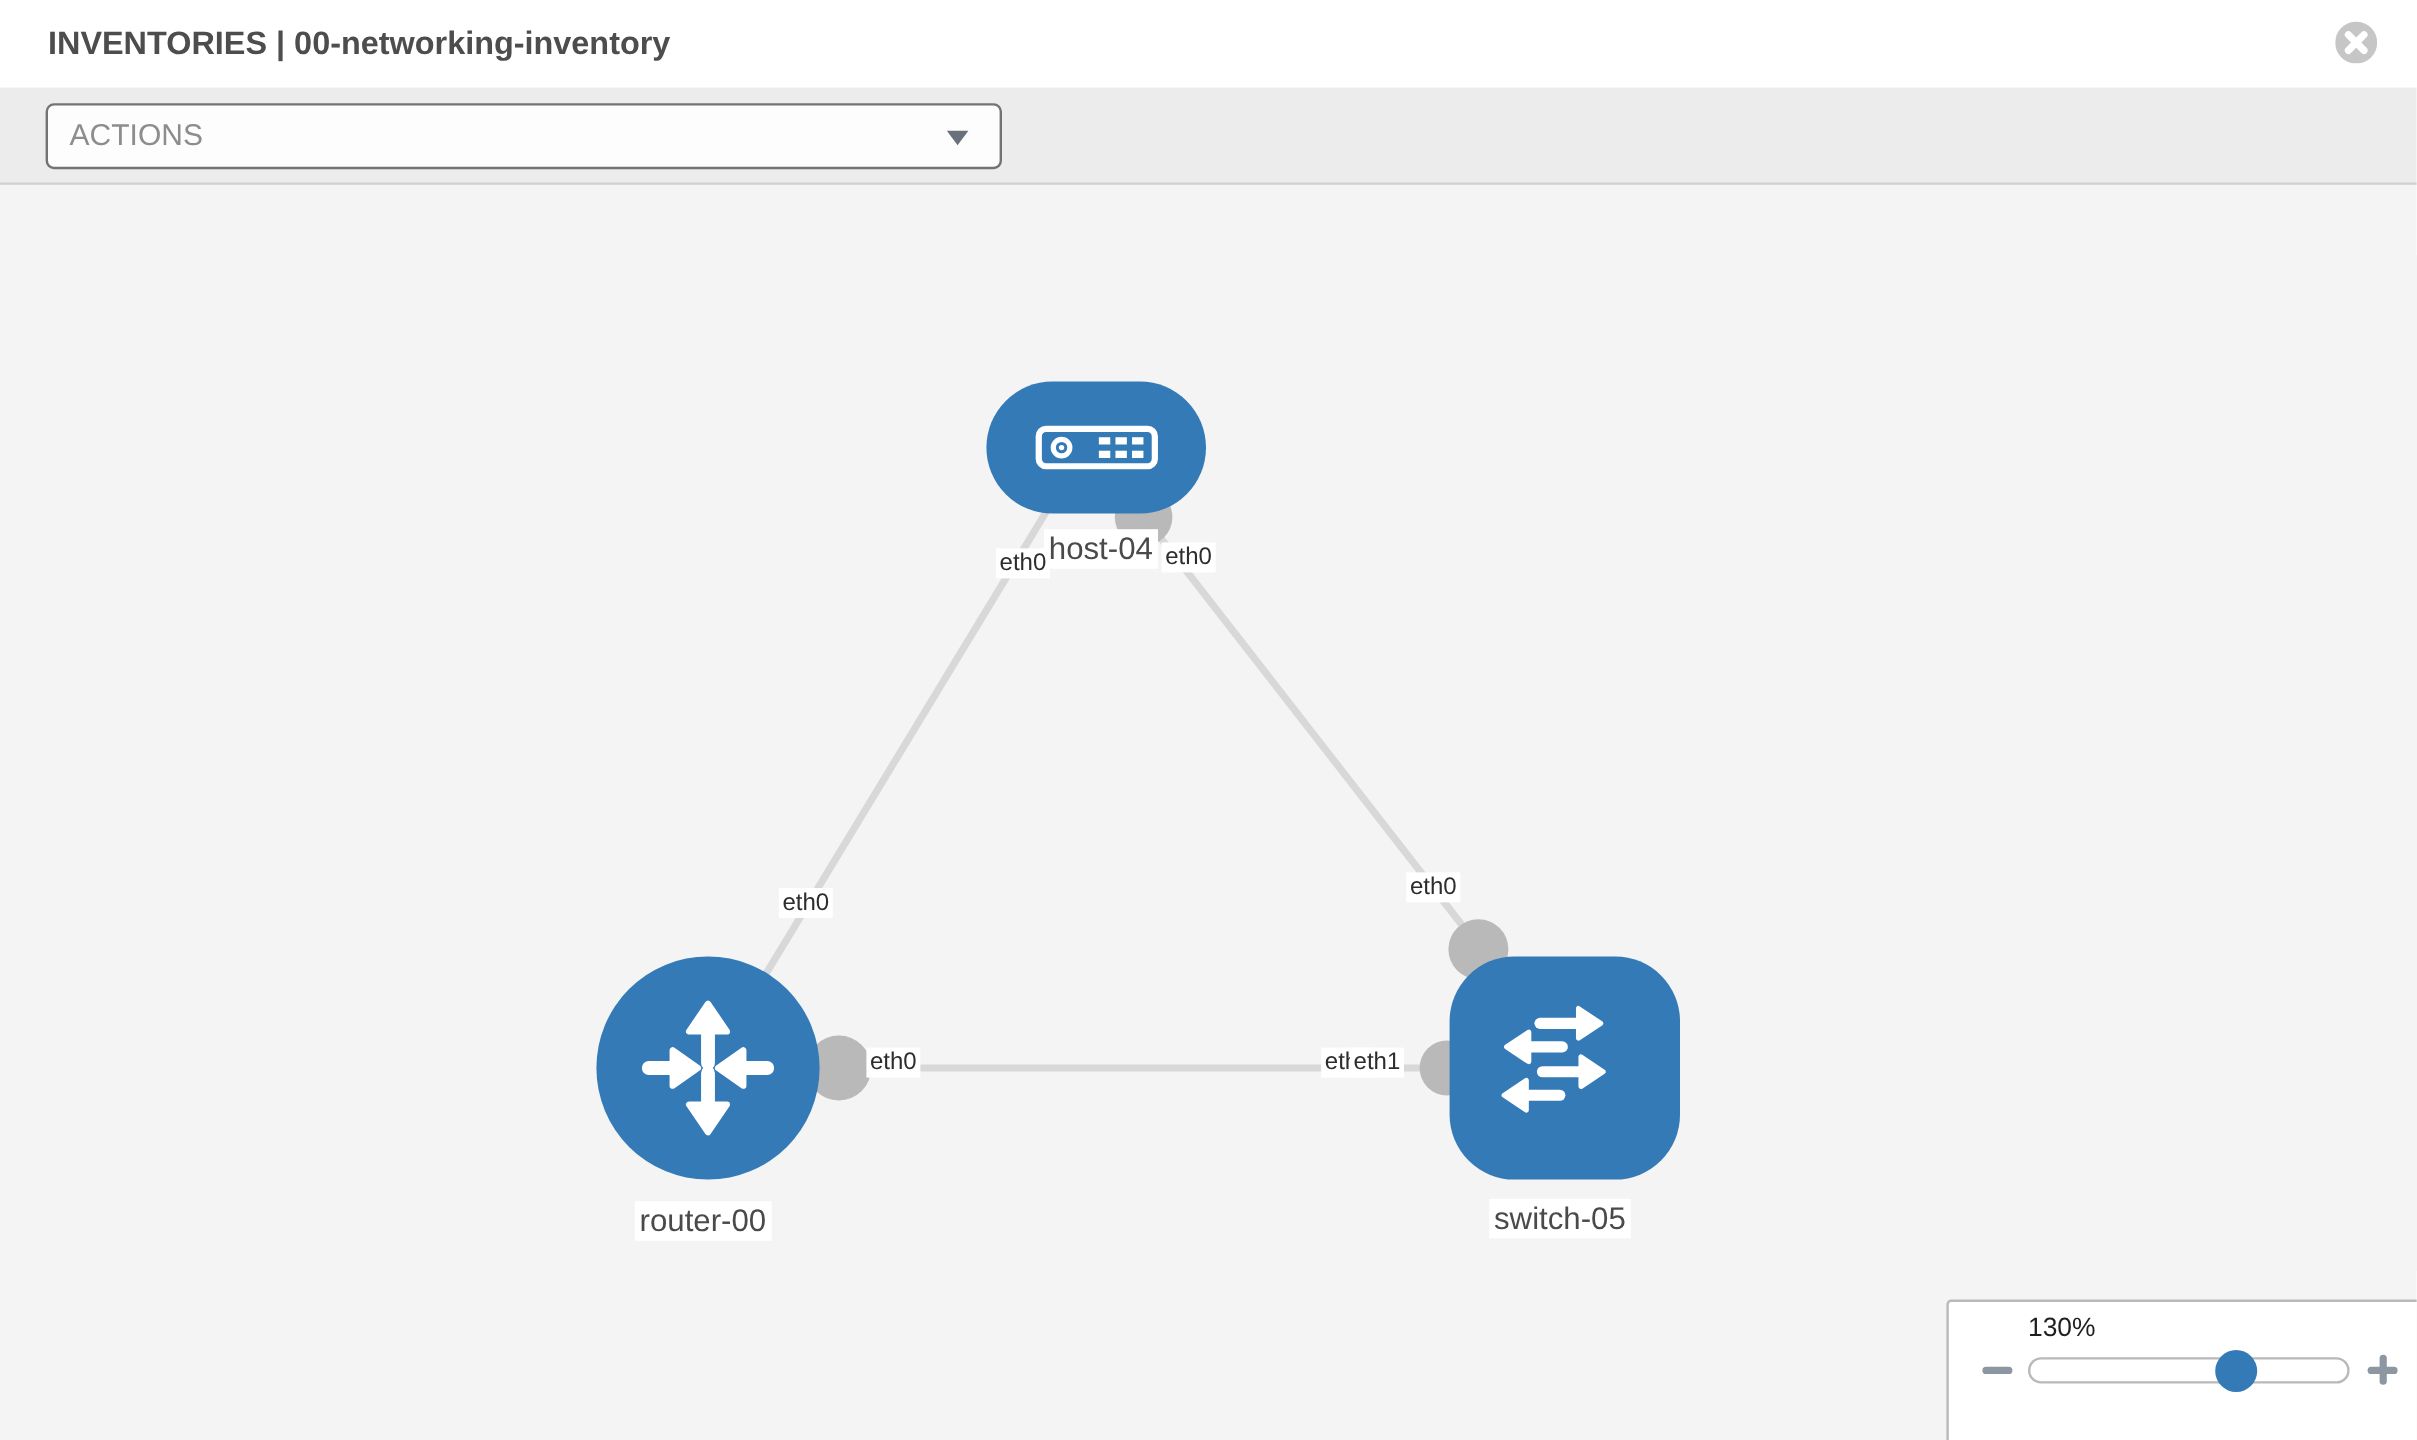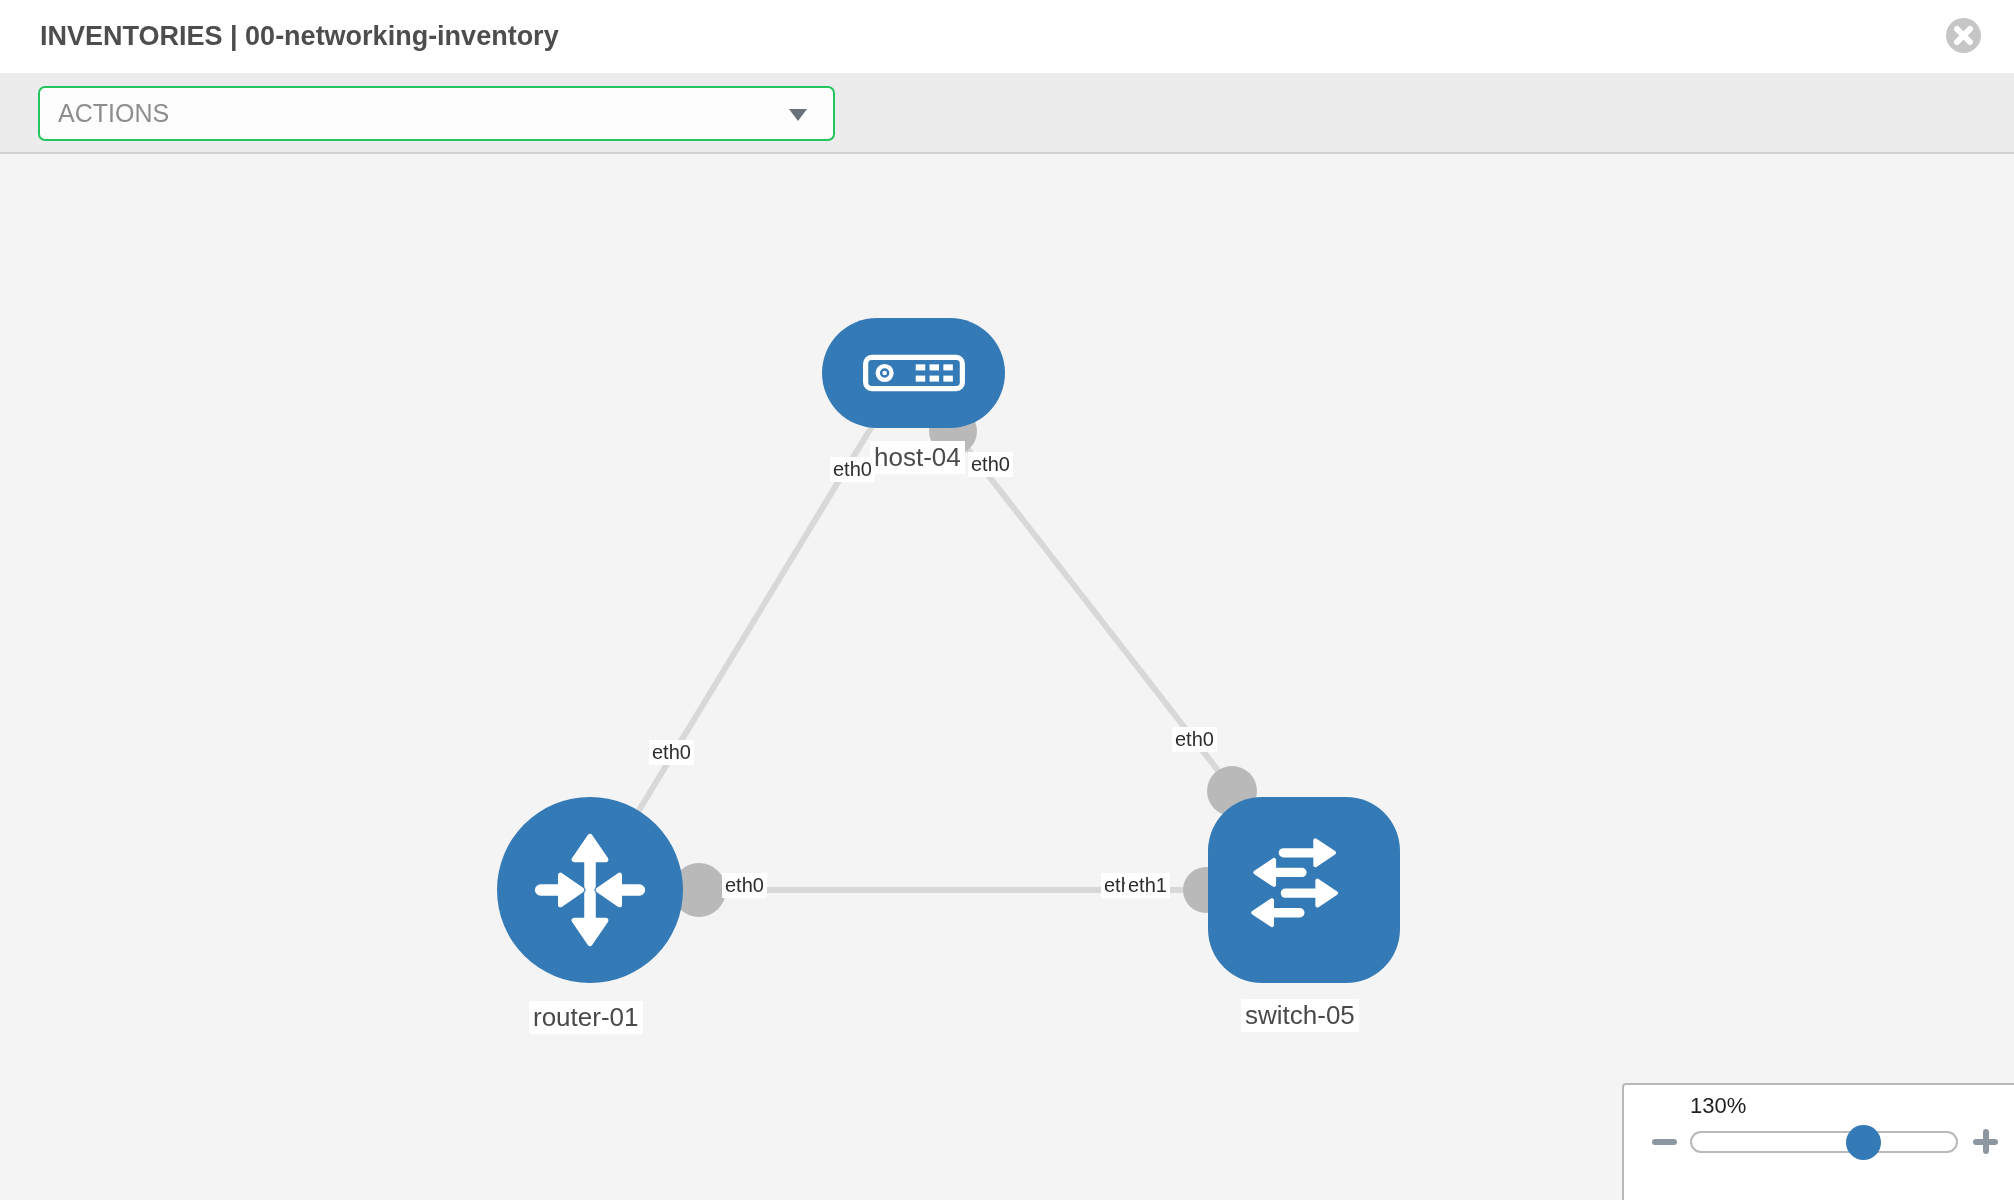--- a/index.html
+++ b/index.html
@@ -7,21 +7,21 @@
        font-family:"Liberation Sans","DejaVu Sans",sans-serif;background:#fff;}
 
   
   .header{position:absolute;left:0;top:0;width:2014px;height:73px;background:#ffffff;z-index:6;}
   .header .title{position:absolute;left:40px;top:0;line-height:73px;font-size:27px;font-weight:bold;color:#4d4d4d;}
   .close-btn{position:absolute;left:1946px;top:18px;width:35px;height:35px;cursor:pointer;}
 
   
   .toolbar{position:absolute;left:0;top:73px;width:2014px;height:81px;background:#ececec;
            border-bottom:2px solid #d1d1d1;z-index:6;box-sizing:border-box;}
-  .select-box{position:absolute;top:13px;height:55px;background:#fdfdfd;border:2px solid #22c55e;
+  .select-box{position:absolute;top:13px;height:55px;background:#fdfdfd;border:2px solid #737373;
               border-radius:7px;box-sizing:border-box;}
   .select-box .sel-label{position:absolute;left:18px;top:0;line-height:51px;font-size:25px;color:#8d8d8d;}
   .caret{position:absolute;right:26px;top:21px;width:0;height:0;
          border-left:9px solid transparent;border-right:9px solid transparent;border-top:12px solid #69717b;}
   .actions-box{left:38px;width:797px;}
   .search-box{left:1180px;width:799px;}
   .tool-icon{position:absolute;top:98px;width:32px;height:32px;cursor:pointer;}
   .wrench-icon{left:1052px;}
   .key-icon{left:1118px;}
 
@@ -119,21 +119,21 @@
       <line x1="58" y1="43" x2="28" y2="43" stroke-width="9"></line>
       <polygon points="13,43 31,31 31,55" stroke-width="4"></polygon>
       <line x1="42" y1="63" x2="76" y2="63" stroke-width="9"></line>
       <polygon points="91,63 73,51 73,75" stroke-width="4"></polygon>
       <line x1="56" y1="82" x2="26" y2="82" stroke-width="9"></line>
       <polygon points="11,82 29,70 29,94" stroke-width="4"></polygon>
     </svg>
   </div>
 
   <div class="lbl node-lbl lbl-host">host-04</div>
-  <div class="lbl node-lbl lbl-router">router-01</div>
+  <div class="lbl node-lbl lbl-router">router-00</div>
   <div class="lbl node-lbl lbl-switch">switch-05</div>
 
   <div class="lbl if-lbl if-host-left">eth0</div>
   <div class="lbl if-lbl if-host-right">eth0</div>
   <div class="lbl if-lbl if-link1-router">eth0</div>
   <div class="lbl if-lbl if-link2-switch">eth0</div>
   <div class="lbl if-lbl if-router-right">eth0</div>
   <div class="lbl if-lbl if-switch-left-back">eth0</div>
   <div class="lbl if-lbl if-switch-left-front">eth1</div>
 

